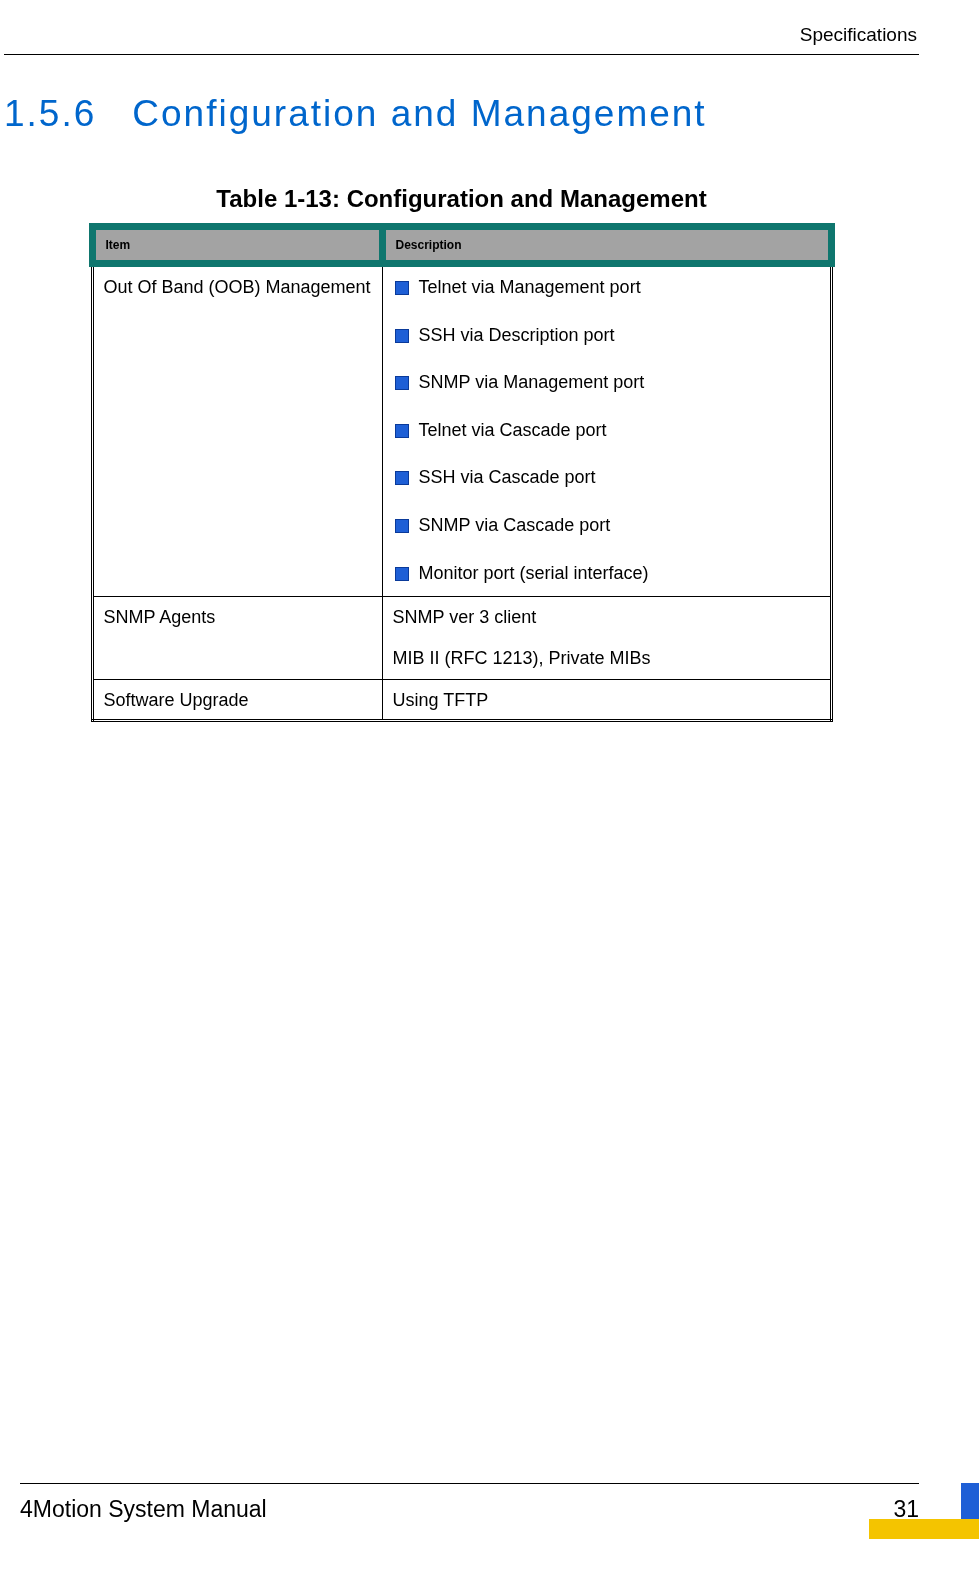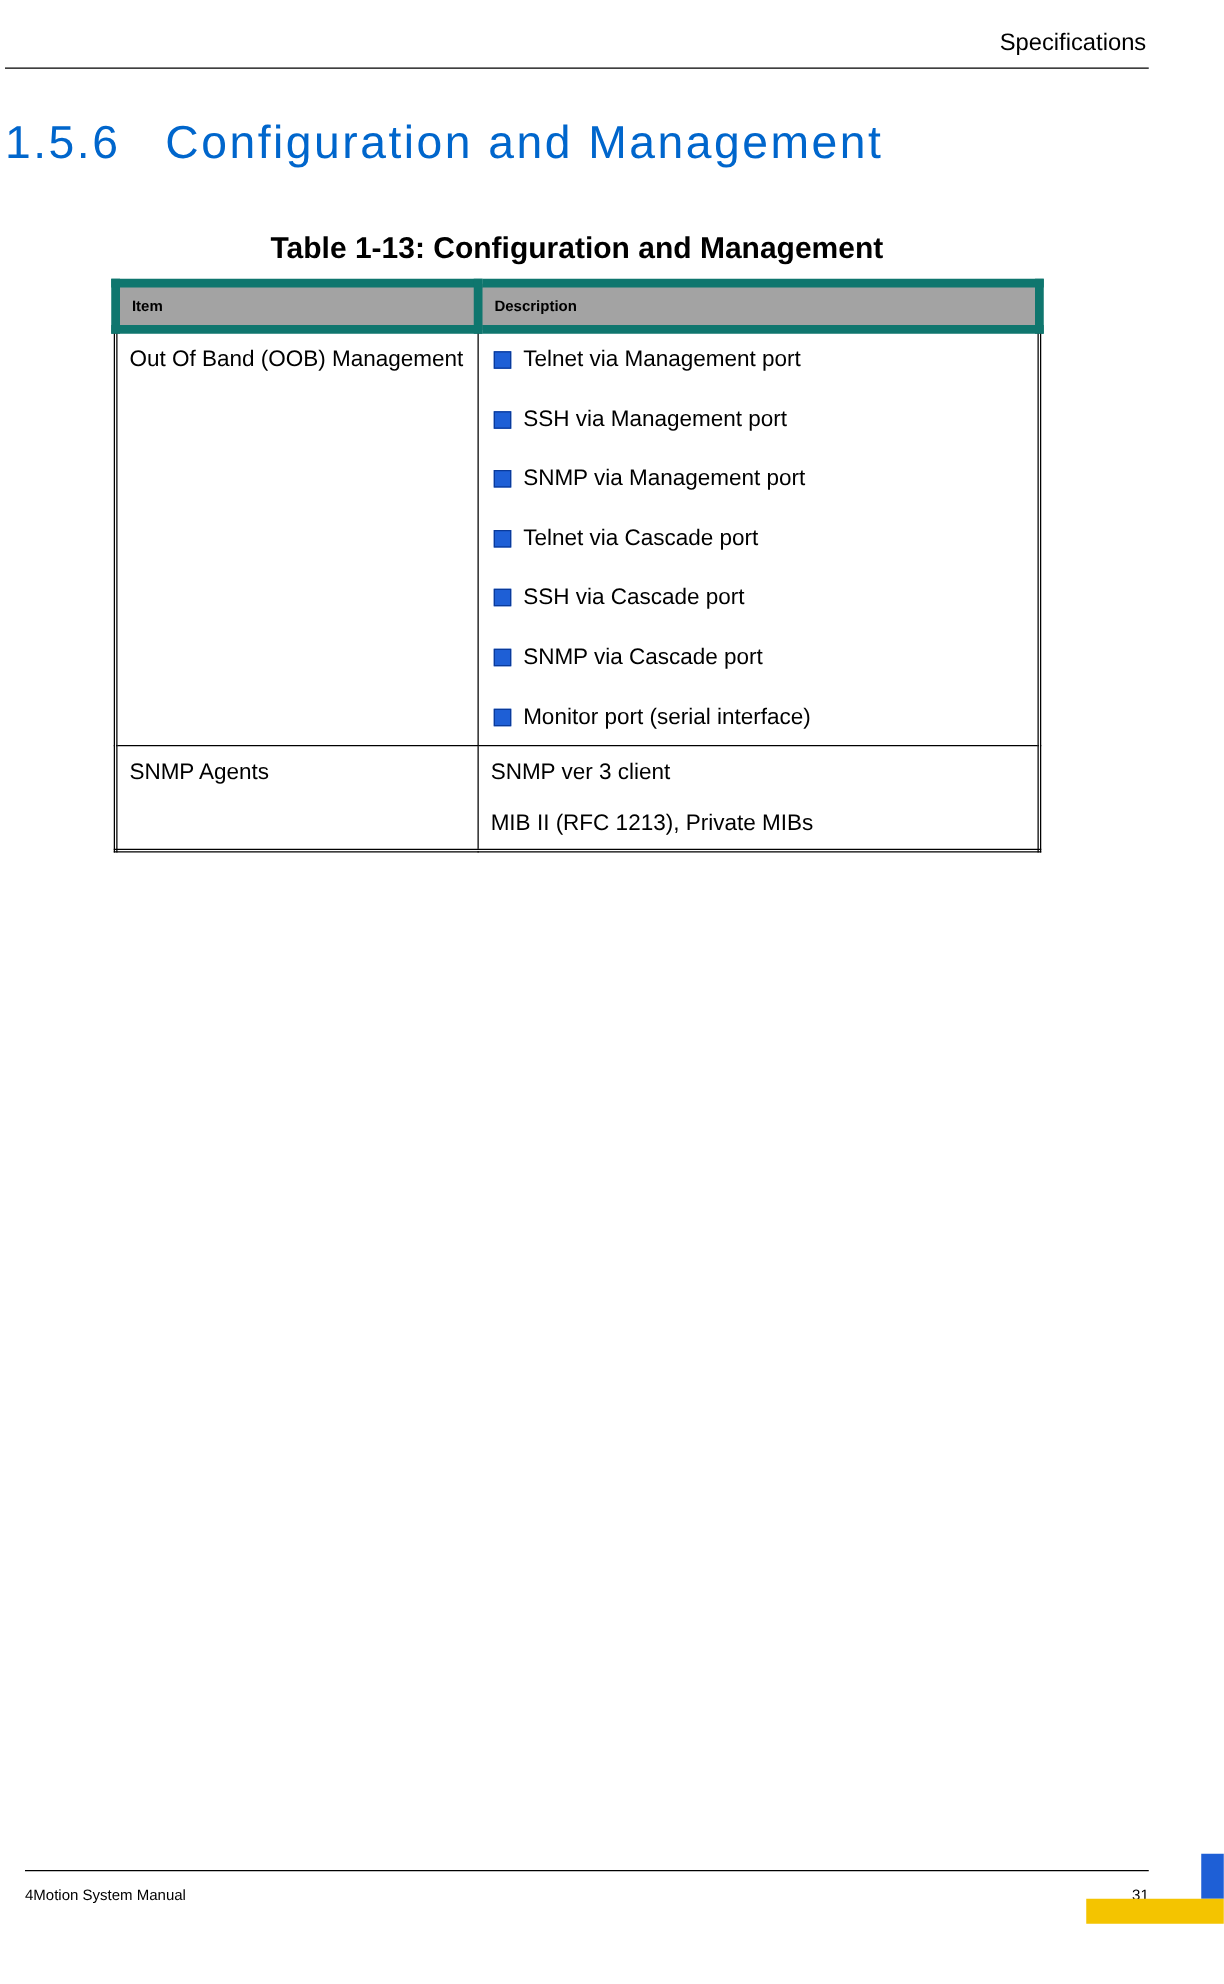--- a/index.html
+++ b/index.html
@@ -92,21 +92,21 @@
     bottom: 64px;
   }
   .footer-rule {
     border: none;
     border-top: 1.5px solid #000;
     margin: 0 0 12px 0;
   }
   .footer-row {
     display: flex;
     justify-content: space-between;
-    font-size: 12px;
+    font-size: 23px;
   }
   .corner-decor {
     position: absolute;
     right: 0;
     bottom: 48px;
     width: 110px;
     height: 56px;
   }
   .corner-decor .yellow {
     position: absolute;
@@ -140,37 +140,41 @@
         <th>Item</th>
         <th>Description</th>
       </tr>
     </thead>
     <tbody id="spec-tbody">
         <tr>
           <td class="item">Out Of Band (OOB) Management</td>
           <td>
             <ul class="bullet-list">
               <li>Telnet via Management port</li>
-              <li>SSH via Management port</li>
+              <li>SSH via Description port</li>
               <li>SNMP via Management port</li>
               <li>Telnet via Cascade port</li>
               <li>SSH via Cascade port</li>
               <li>SNMP via Cascade port</li>
               <li>Monitor port (serial interface)</li>
             </ul>
           </td>
         </tr>
         <tr>
           <td class="item">SNMP Agents</td>
           <td>
             <div class="desc-lines">
               <p>SNMP ver 3 client</p>
               <p>MIB II (RFC 1213), Private MIBs</p>
             </div>
           </td>
+        </tr>
+        <tr>
+          <td class="item">Software Upgrade</td>
+          <td>Using TFTP</td>
         </tr>
       </tbody>
   </table>
 
   <div class="footer">
     <hr class="footer-rule">
     <div class="footer-row">
       <span>4Motion System Manual</span>
       <span>31</span>
     </div>

